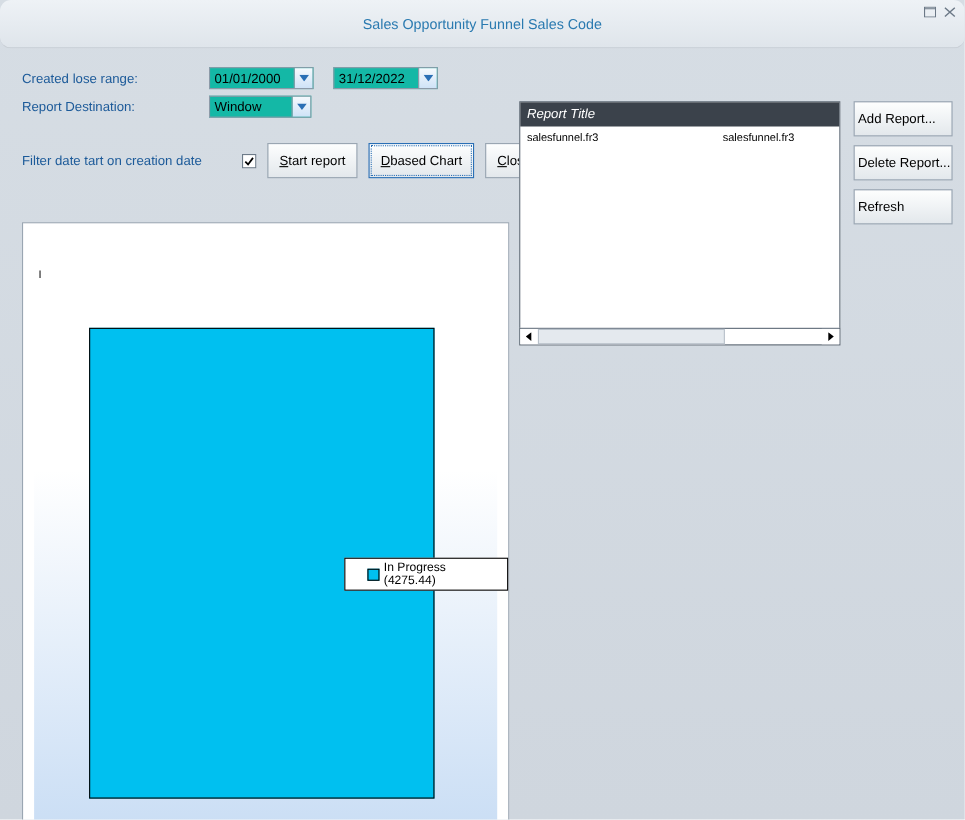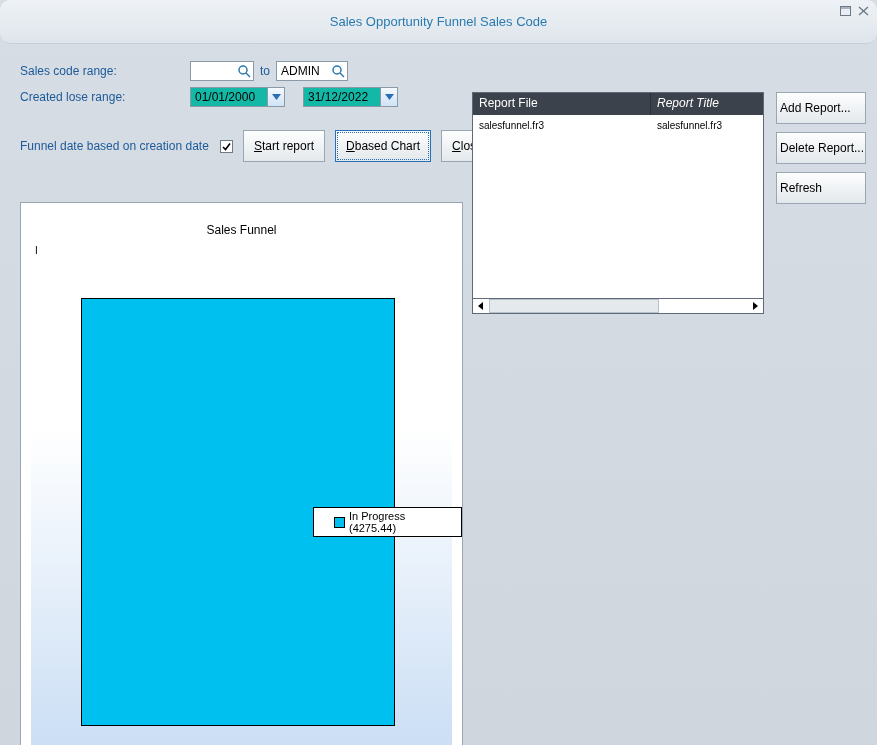--- a/index.html
+++ b/index.html
@@ -266,42 +266,20 @@
       <svg width="11" height="10">
           <line x1="1" y1="1" x2="10" y2="9" stroke="#6b7886" stroke-width="1.3"></line>
           <line x1="10" y1="1" x2="1" y2="9" stroke="#6b7886" stroke-width="1.3"></line>
         </svg>
     </span>
   </div>
 </div>
 
 <div class="content">
 
-  <div class="form-row">
-    <div class="form-label">Sales code range:</div>
-    <div class="lookup" style="margin-left:20px;">
-      <span class="val"></span>
-      <span class="mag">
-        <svg width="14" height="14">
-            <circle cx="6" cy="6" r="4" fill="none" stroke="#2a7ab0" stroke-width="1.5"></circle>
-            <line x1="9" y1="9" x2="13" y2="13" stroke="#2a7ab0" stroke-width="1.5"></line>
-          </svg>
-      </span>
-    </div>
-    <span class="to-label">to</span>
-    <div class="lookup admin">
-      <span class="val">ADMIN</span>
-      <span class="mag">
-        <svg width="14" height="14">
-            <circle cx="6" cy="6" r="4" fill="none" stroke="#2a7ab0" stroke-width="1.5"></circle>
-            <line x1="9" y1="9" x2="13" y2="13" stroke="#2a7ab0" stroke-width="1.5"></line>
-          </svg>
-      </span>
-    </div>
-  </div>
 
   <div class="form-row">
     <div class="form-label">Created lose range:</div>
     <div class="combo wide" style="margin-left:20px;">
       <span class="val">01/01/2000</span>
       <span class="dd">
         <svg width="9" height="6">
             <polygon points="0,0 9,0 4.5,6" fill="#2a6fb5"></polygon>
           </svg>
       </span>
@@ -310,53 +288,62 @@
     <div class="combo wide">
       <span class="val">31/12/2022</span>
       <span class="dd">
         <svg width="9" height="6">
             <polygon points="0,0 9,0 4.5,6" fill="#2a6fb5"></polygon>
           </svg>
       </span>
     </div>
   </div>
 
+  <div class="form-row">
+    <div class="form-label">Report Destination:</div>
+    <div class="combo dest" style="margin-left:20px;">
+      <span class="val">Window</span>
+      <span class="dd">
+        <svg width="9" height="6">
+            <polygon points="0,0 9,0 4.5,6" fill="#2a6fb5"></polygon>
+          </svg>
+      </span>
+    </div>
+  </div>
 
   <div class="filter-row">
-    <div class="filter-label">Funnel date based on creation date</div>
+    <div class="filter-label">Filter date tart on creation date</div>
     <span class="chk">
       <svg width="11" height="11">
           <polyline points="2,6 4.5,8.5 9,2.5" fill="none" stroke="#000" stroke-width="1.6"></polyline>
         </svg>
     </span>
     <div class="btn">
       <span><span class="u">S</span><span>tart report</span></span>
     </div>
     <div class="btn focus">
       <span><span class="u">D</span><span>based Chart</span></span>
     </div>
     <div class="btn" style="min-width:46px;">
       <span><span class="u">C</span><span>lose</span></span>
     </div>
   </div>
 
   <div class="chart-frame">
-    <div class="chart-title">Sales Funnel</div>
     <div class="chart-bg"></div>
     <div class="chart-bar"></div>
     <div class="legend">
       <span class="swatch"></span>
       <span>In Progress (4275.44)</span>
     </div>
     <div style="position:absolute; left:14px; top:42px; font-size:10px; color:#000;">I</div>
   </div>
 
   <div class="report-list">
     <div class="rl-header">
-      <div class="col col-file">Report File</div>
       <div class="col col-title">Report Title</div>
     </div>
     <div class="rl-body">
       <div class="row">
         <div class="cell col-file">salesfunnel.fr3</div>
         <div class="cell col-title">salesfunnel.fr3</div>
       </div>
     </div>
     <div class="rl-scroll">
       <div class="arrow">

